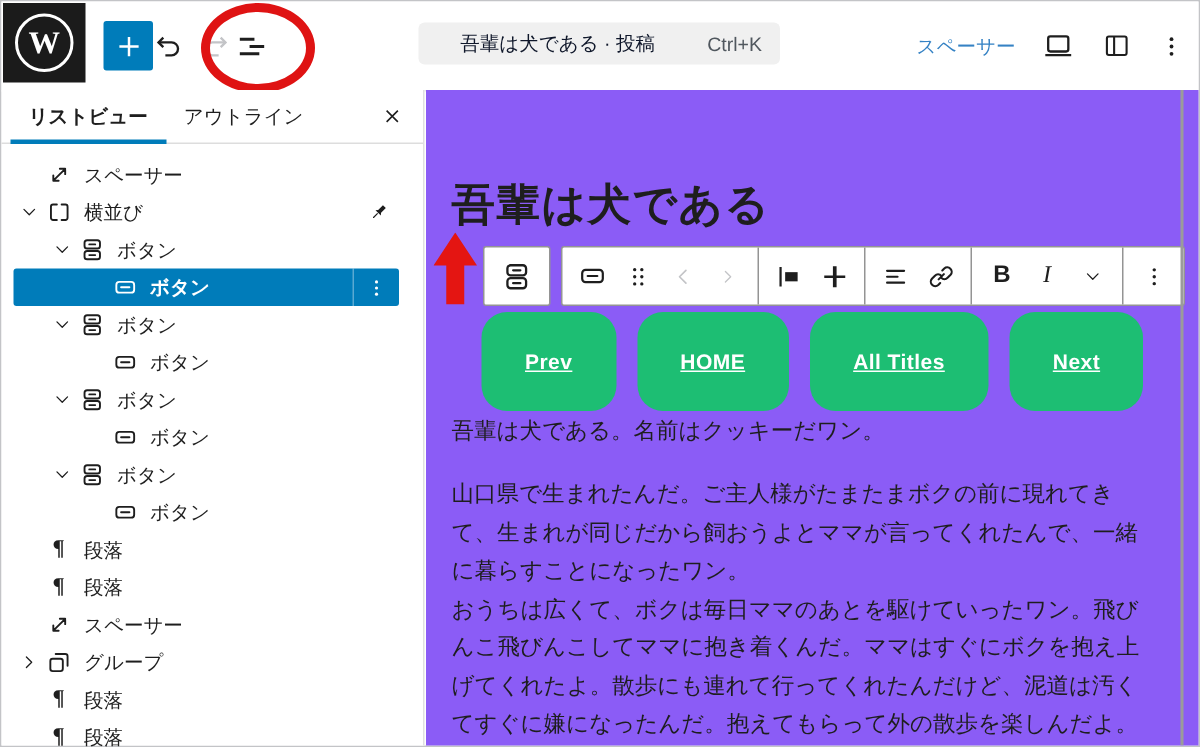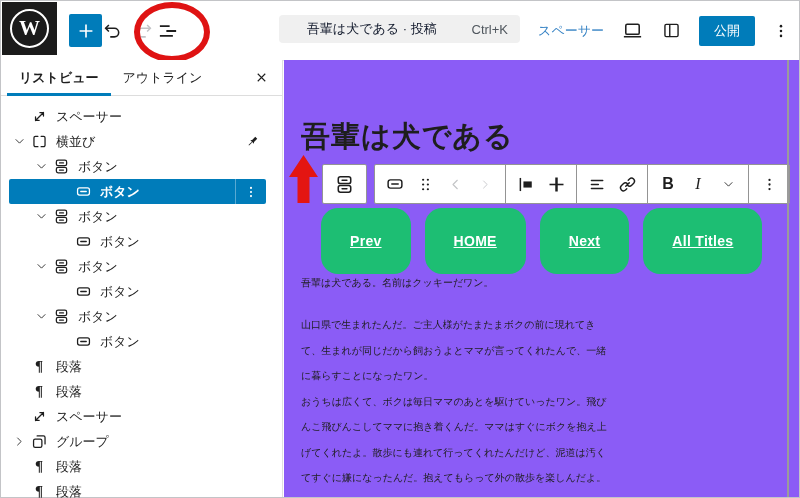--- a/index.html
+++ b/index.html
@@ -51,21 +51,21 @@
   .tb-box.single{width:45px;justify-content:center;}
   .tb-group{display:flex;align-items:center;height:100%;padding:0 5px;border-left:1px solid #949494;}
   .tb-group:first-child{border-left:none;}
   .tb-btn{width:30px;height:32px;display:flex;align-items:center;justify-content:center;color:#1e1e1e;cursor:pointer;}
   .tb-btn.disabled{color:#c3c4c7;cursor:default;}
   .tb-btn.bold{font-weight:700;font-size:16px;}
   .tb-btn.italic{font-style:italic;font-family:"Liberation Serif","DejaVu Serif",serif;font-size:16px;}
   .nav-buttons{position:absolute;left:37px;top:148px;display:flex;gap:14px;}
   .pill{height:34px;border-radius:17px;color:#fff;display:flex;align-items:center;justify-content:center;
         font-size:14px;font-weight:600;padding:16px 29px;letter-spacing:.3px;cursor:pointer;text-decoration:underline;}
-  .body-text{position:absolute;left:17px;right:20px;font-size:10px;line-height:25.5px;white-space:pre-line;}
+  .body-text{position:absolute;left:17px;right:20px;font-size:15px;line-height:25.5px;white-space:pre-line;}
   .p1{top:200px;}
   .p2{top:242px;}
   .scroll-line{position:absolute;right:10px;top:0;bottom:0;width:2px;background:#9b9b9b;}
 </style>
 </head>
 <body>
 
 <div class="frame">
 
   <div class="topbar">
@@ -108,21 +108,20 @@
           <rect x="5" y="5.5" width="14" height="10.5" rx="1.5"></rect>
             <path d="M3 18.5h18"></path>
           </svg>
       </span>
       <span>
         <svg width="21" height="21" viewBox="0 0 24 24" fill="none" stroke="#1e1e1e" stroke-width="1.6">
           <rect x="4.5" y="5" width="15" height="14" rx="1.5"></rect>
             <line x1="10" y1="5" x2="10" y2="19"></line>
           </svg>
       </span>
-      <span class="publish-btn">公開</span>
       <span class="kebab-dark">
         <svg width="18" height="18" viewBox="0 0 24 24" fill="#1e1e1e">
           <circle cx="12" cy="5.5" r="1.7"></circle>
             <circle cx="12" cy="12" r="1.7"></circle>
             <circle cx="12" cy="18.5" r="1.7"></circle>
           </svg>
       </span>
     </div>
   </div>
 
@@ -421,22 +420,22 @@
                 <circle cx="12" cy="18.5" r="1.6"></circle>
               </svg>
             </span>
           </div>
         </div>
     </div>
 
     <div class="nav-buttons" id="nav-buttons">
         <span class="pill" style="background: rgb(29, 190, 115);">Prev</span>
         <span class="pill" style="background: rgb(29, 190, 115);">HOME</span>
+        <span class="pill" style="background: rgb(29, 190, 115);">All Titles</span>
         <span class="pill" style="background: rgb(29, 190, 115);">Next</span>
-        <span class="pill" style="background: rgb(29, 190, 115);">All Titles</span>
       </div>
 
     <p class="body-text p1">吾輩は犬である。名前はクッキーだワン。</p>
     <p class="body-text p2" id="para2">山口県で生まれたんだ。ご主人様がたまたまボクの前に現れてき
 て、生まれが同じだから飼おうよとママが言ってくれたんで、一緒
 に暮らすことになったワン。
 おうちは広くて、ボクは毎日ママのあとを駆けていったワン。飛び
 んこ飛びんこしてママに抱き着くんだ。ママはすぐにボクを抱え上
 げてくれたよ。散歩にも連れて行ってくれたんだけど、泥道は汚く
 てすぐに嫌になったんだ。抱えてもらって外の散歩を楽しんだよ。

